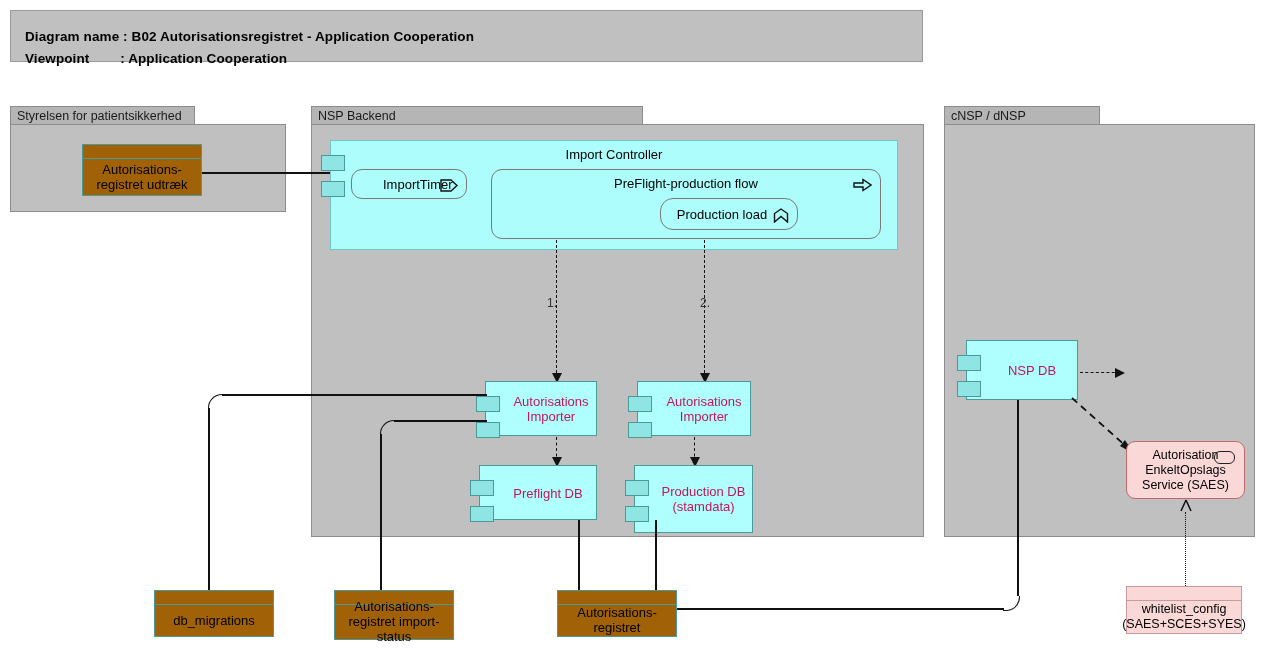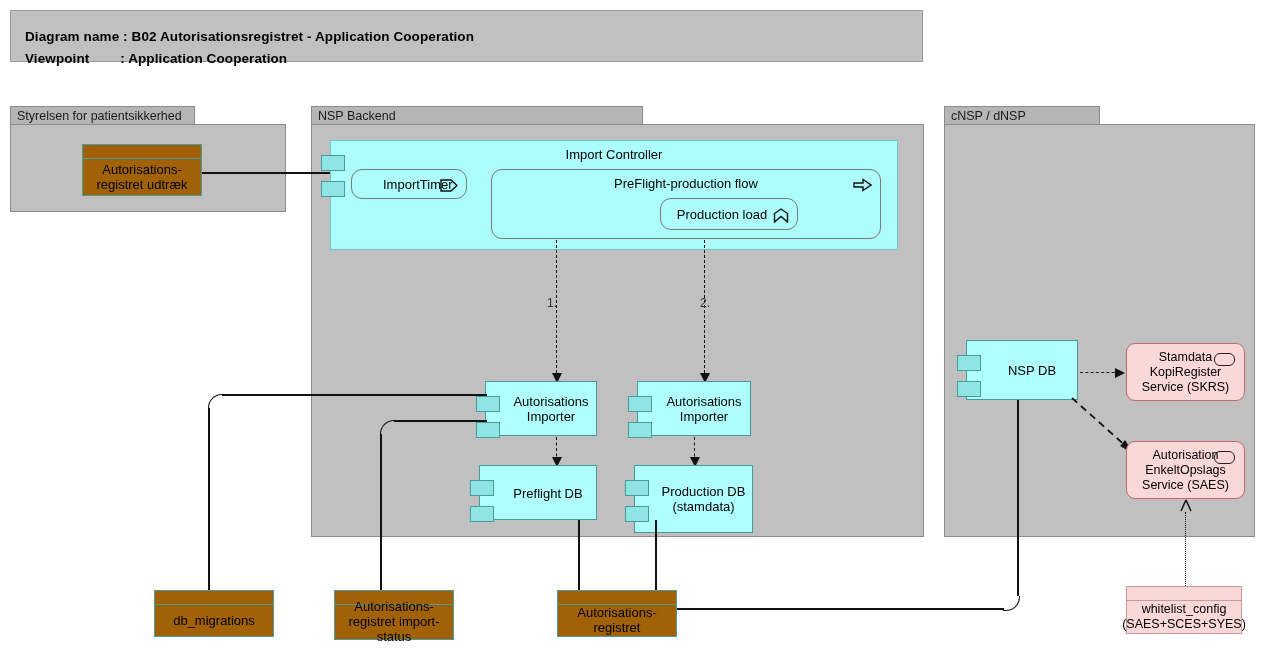--- a/index.html
+++ b/index.html
@@ -18,21 +18,21 @@
   
   .group{background:#c0c0c0;border:1px solid #8c8c8c;}
   .grouptab{background:#b5b5b5;border:1px solid #8c8c8c;border-bottom:none;
             font-size:12.5px;padding-left:6px;line-height:18px;color:#1a1a1a;
             white-space:nowrap;overflow:hidden;}
 
   
   .comp{background:#b0ffff;border:1px solid #4a9a9a;}
   .comp .label{position:absolute;left:26px;right:6px;top:50%;
                transform:translateY(-50%);text-align:center;font-size:13px;
-               line-height:15px;color:#000000;}
+               line-height:15px;color:#be185d;}
   .port{position:absolute;left:-10px;width:22px;height:14px;
         background:#8fe4e4;border:1px solid #4a9a9a;}
   .port.p1{top:14px;} .port.p2{top:40px;}
 
   
   .dataobj{background:#a16207;border:1px solid #4a9a9a;}
   .dataobj .bar{position:absolute;left:0;right:0;top:0;height:13px;
                 border-bottom:1px solid #4a9a9a;}
   .dataobj .label{position:absolute;left:3px;right:3px;top:13px;bottom:0;
                   display:flex;align-items:center;justify-content:center;
@@ -109,21 +109,21 @@
       </svg>
     </div>
 
     <div class="abs flowbox" style="left:160px;top:28px;width:390px;height:70px;">
       <div class="ftitle">PreFlight-production flow</div>
       <svg class="icon" style="right:8px;top:8px;" width="19" height="14" viewBox="0 0 19 14">
         <path d="M1 5 H10 V1.5 L18 7 L10 12.5 V9 H1 Z" fill="none" stroke="#111" stroke-width="1.4"></path>
       </svg>
 
 
-      <div class="abs rbox" style="left:168px;top:28px;width:138px;height:32px;">
+      <div class="abs rbox" style="left:168px;top:28px;width:138px;height:32px;border-radius:13px;">
         <div class="label" style="padding-right:14px;">Production load</div>
         <svg class="icon" style="right:8px;top:9px;" width="16" height="15" viewBox="0 0 16 15">
           <path d="M1.5 14 V5.5 L8 1 L14.5 5.5 V14 L8 8.5 Z" fill="none" stroke="#111" stroke-width="1.4"></path>
         </svg>
       </div>
     </div>
 
     <div class="port p1"></div>
     <div class="port p2"></div>
   </div>
@@ -185,26 +185,20 @@
   <div class="dashh" style="left:1080px;top:372px;width:40px;"></div>
   <svg class="icon" style="left:1114px;top:366px;" width="12" height="14" viewBox="0 0 12 14">
     <path d="M11 7 L1 2 L1 12 Z" fill="#111"></path>
   </svg>
 
   <svg class="icon" style="left:1070px;top:396px;" width="70" height="62" viewBox="0 0 70 62">
     <line x1="2" y1="2" x2="58" y2="52" stroke="#111" stroke-width="1.8" stroke-dasharray="7,5"></line>
     <path d="M64 58 L50 50 L55 44 Z" fill="#111"></path>
   </svg>
 
-  <div class="abs service" style="left:1126px;top:343px;width:119px;height:58px;">
-    <div class="svcicon"></div>
-    <div class="label" style="white-space:pre-line;">Stamdata
-KopiRegister
-Service (SKRS)</div>
-  </div>
 
   <div class="abs service" style="left:1126px;top:441px;width:119px;height:58px;">
     <div class="svcicon"></div>
     <div class="label" style="white-space:pre-line;">Autorisation
 EnkeltOpslags
 Service (SAES)</div>
   </div>
 
   <div class="dotv" style="left:1185px;top:512px;height:74px;"></div>
   <svg class="icon" style="left:1179px;top:499px;" width="14" height="14" viewBox="0 0 14 14">

